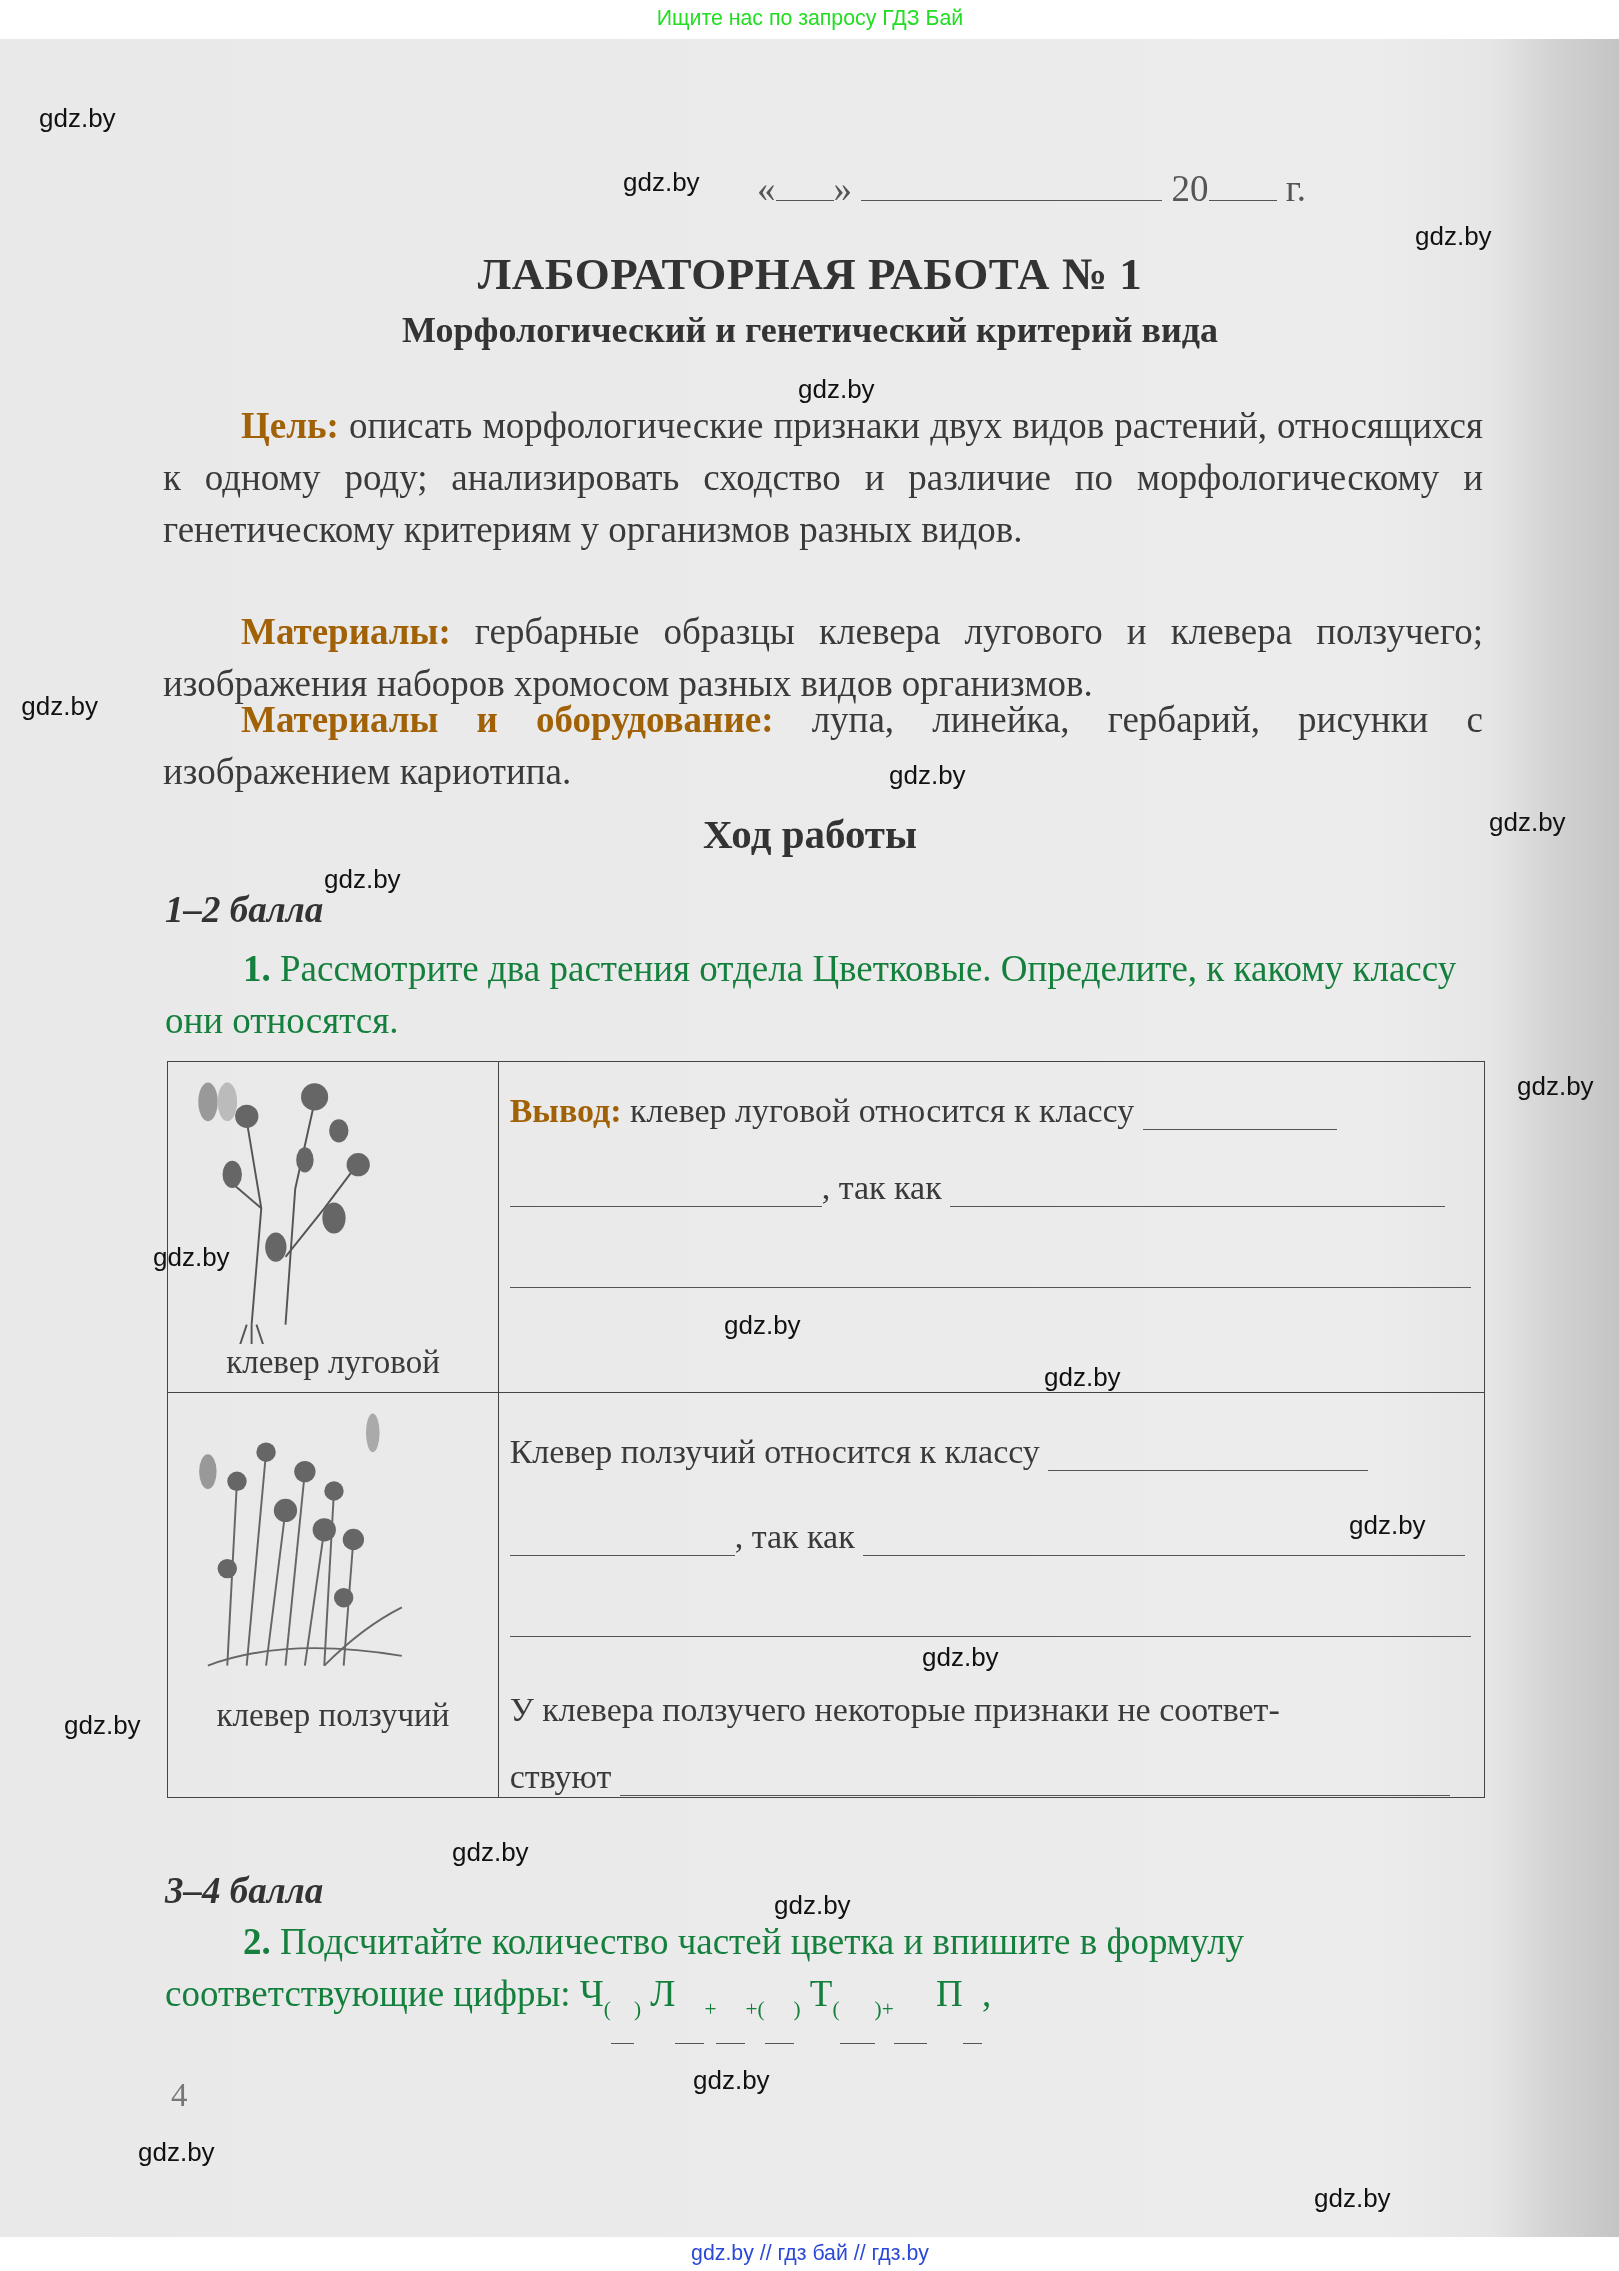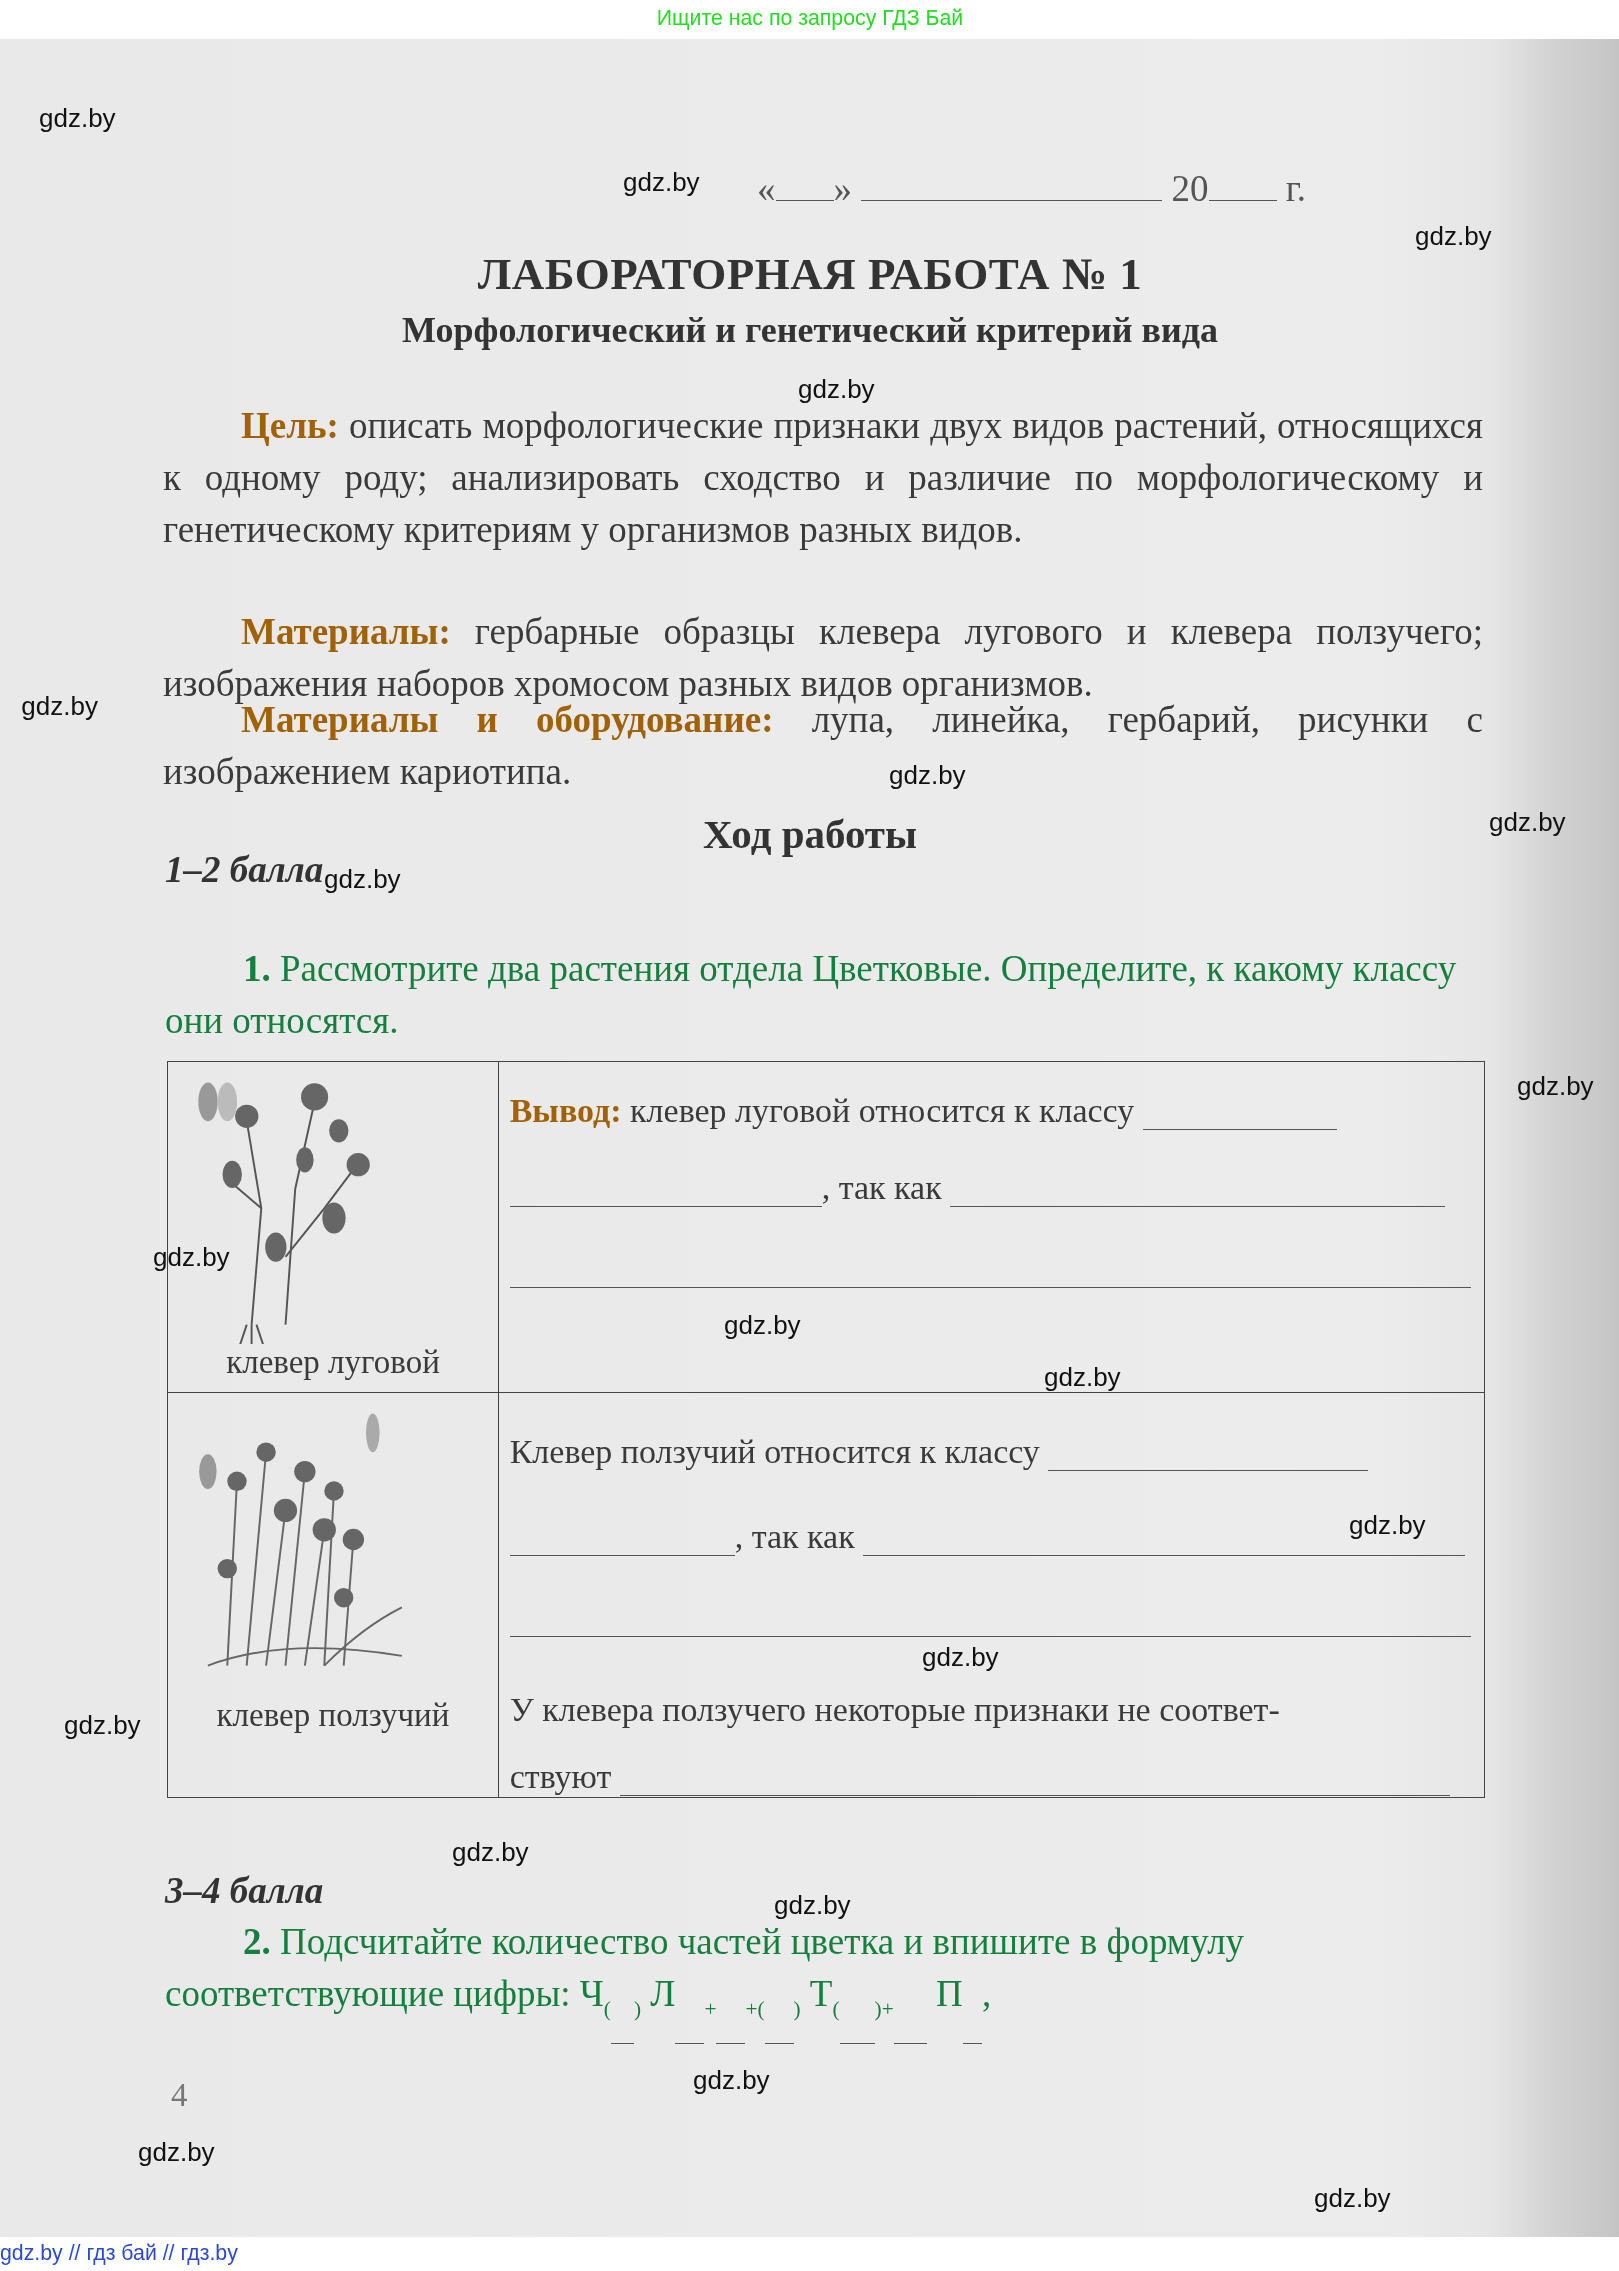--- a/index.html
+++ b/index.html
@@ -1,20 +1,20 @@
 <!DOCTYPE html>
 <html><head>
 <meta charset="utf-8">
 <style>
   html, body { margin:0; padding:0; }
   body { width:1620px; height:2272px; background:#ffffff; position:relative; overflow:hidden; font-family:"Liberation Serif", serif; color:#3a3a3a; }
   .top-banner { position:absolute; left:0; top:0; width:1620px; height:39px; background:#fff; text-align:center; }
   .top-banner span { font-family:"Liberation Sans", sans-serif; font-size:21.3px; color:#22dd22; line-height:37px; }
   .page { position:absolute; left:0; top:39px; width:1620px; height:2198px; background:linear-gradient(90deg,#e9e9e9 0%,#ececec 85%,#e6e6e6 92%,#d2d2d2 96%,#c4c4c4 100%); }
-  .bottom-banner { position:absolute; left:0; top:2237px; width:1620px; height:35px; background:#fff; }
+  .bottom-banner { position:absolute; left:0; top:2237px; width:1620px; height:35px; background:#fff; text-align:center; }
   .bottom-banner span { font-family:"Liberation Sans", sans-serif; font-size:21.3px; color:#2b49d8; line-height:33px; }
   .wm { position:absolute; font-family:"Liberation Sans", sans-serif; font-size:26px; color:#111; }
   .t { position:absolute; white-space:nowrap; }
   .date-line { left:757px; top:167px; font-size:37px; color:#555; }
   .date-line .u { display:inline-block; border-bottom:1.9px solid #555; vertical-align:baseline; height:27px; }
   h1.title { position:absolute; left:0; width:1620px; top:248px; margin:0; text-align:center; font-size:45px; font-weight:bold; color:#333; letter-spacing:0.5px; }
   h2.subtitle { position:absolute; left:0; width:1620px; top:309px; margin:0; text-align:center; font-size:36px; font-weight:bold; color:#333; }
   .para { position:absolute; left:163px; width:1320px; font-size:37px; line-height:52px; text-align:justify; color:#3a3a3a; }
   .para b i, .bi { font-weight:bold; color:#a16207; }
   .indent { display:inline-block; width:78px; }
@@ -74,21 +74,21 @@
 </div>
 <div class="para" style="top:606px">
   <span class="indent"></span><span class="bi">Материалы:</span><span> гербарные образцы клевера лугового и клевера ползучего; изображения наборов хромосом разных видов организмов.</span>
 </div>
 <div class="para" style="top:694px">
   <span class="indent"></span><span class="bi">Материалы и оборудование:</span><span> лупа, линейка, гербарий, рисунки с изображением кариотипа.</span>
 </div>
 
 <h3 class="section">Ход работы</h3>
 
-<div class="score" style="top:848px">1–2 балла</div>
+<div class="score" style="top:888px">1–2 балла</div>
 
 <div class="task" style="top:943px">
   <span class="indent"></span><b>1.</b><span> Рассмотрите два растения отдела Цветковые. Определите, к какому классу они относятся.</span>
 </div>
 
 <table class="work">
   <tbody>
       <tr style="height:328px">
     <td class="img-cell">
       <div class="plant" style="height:328px">

